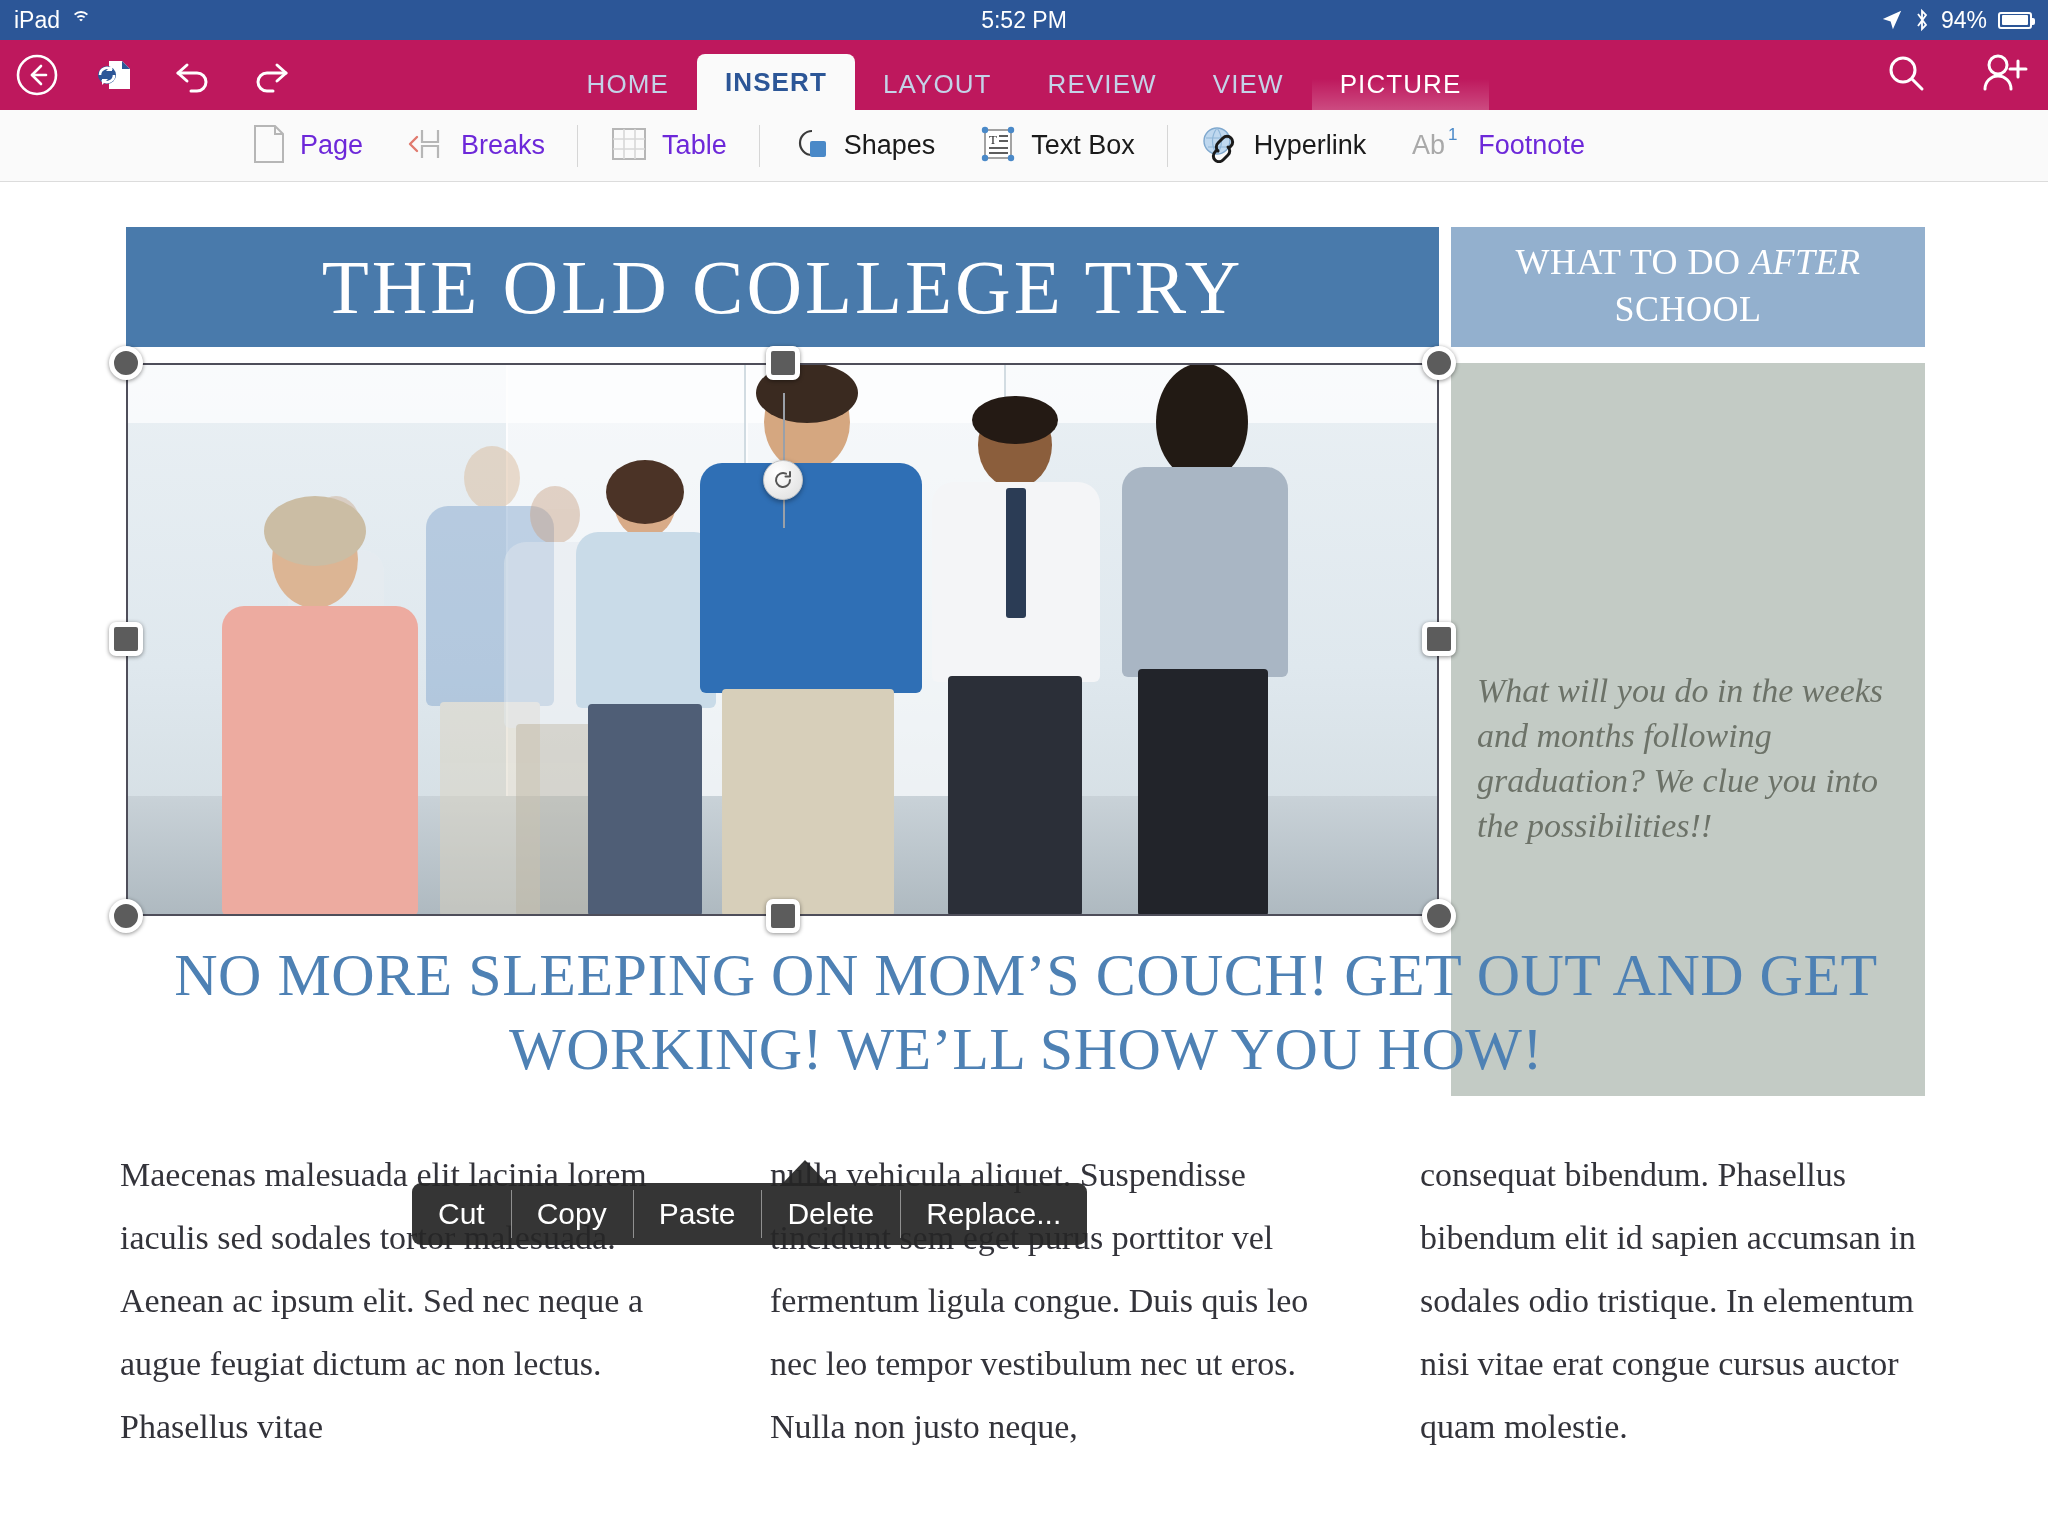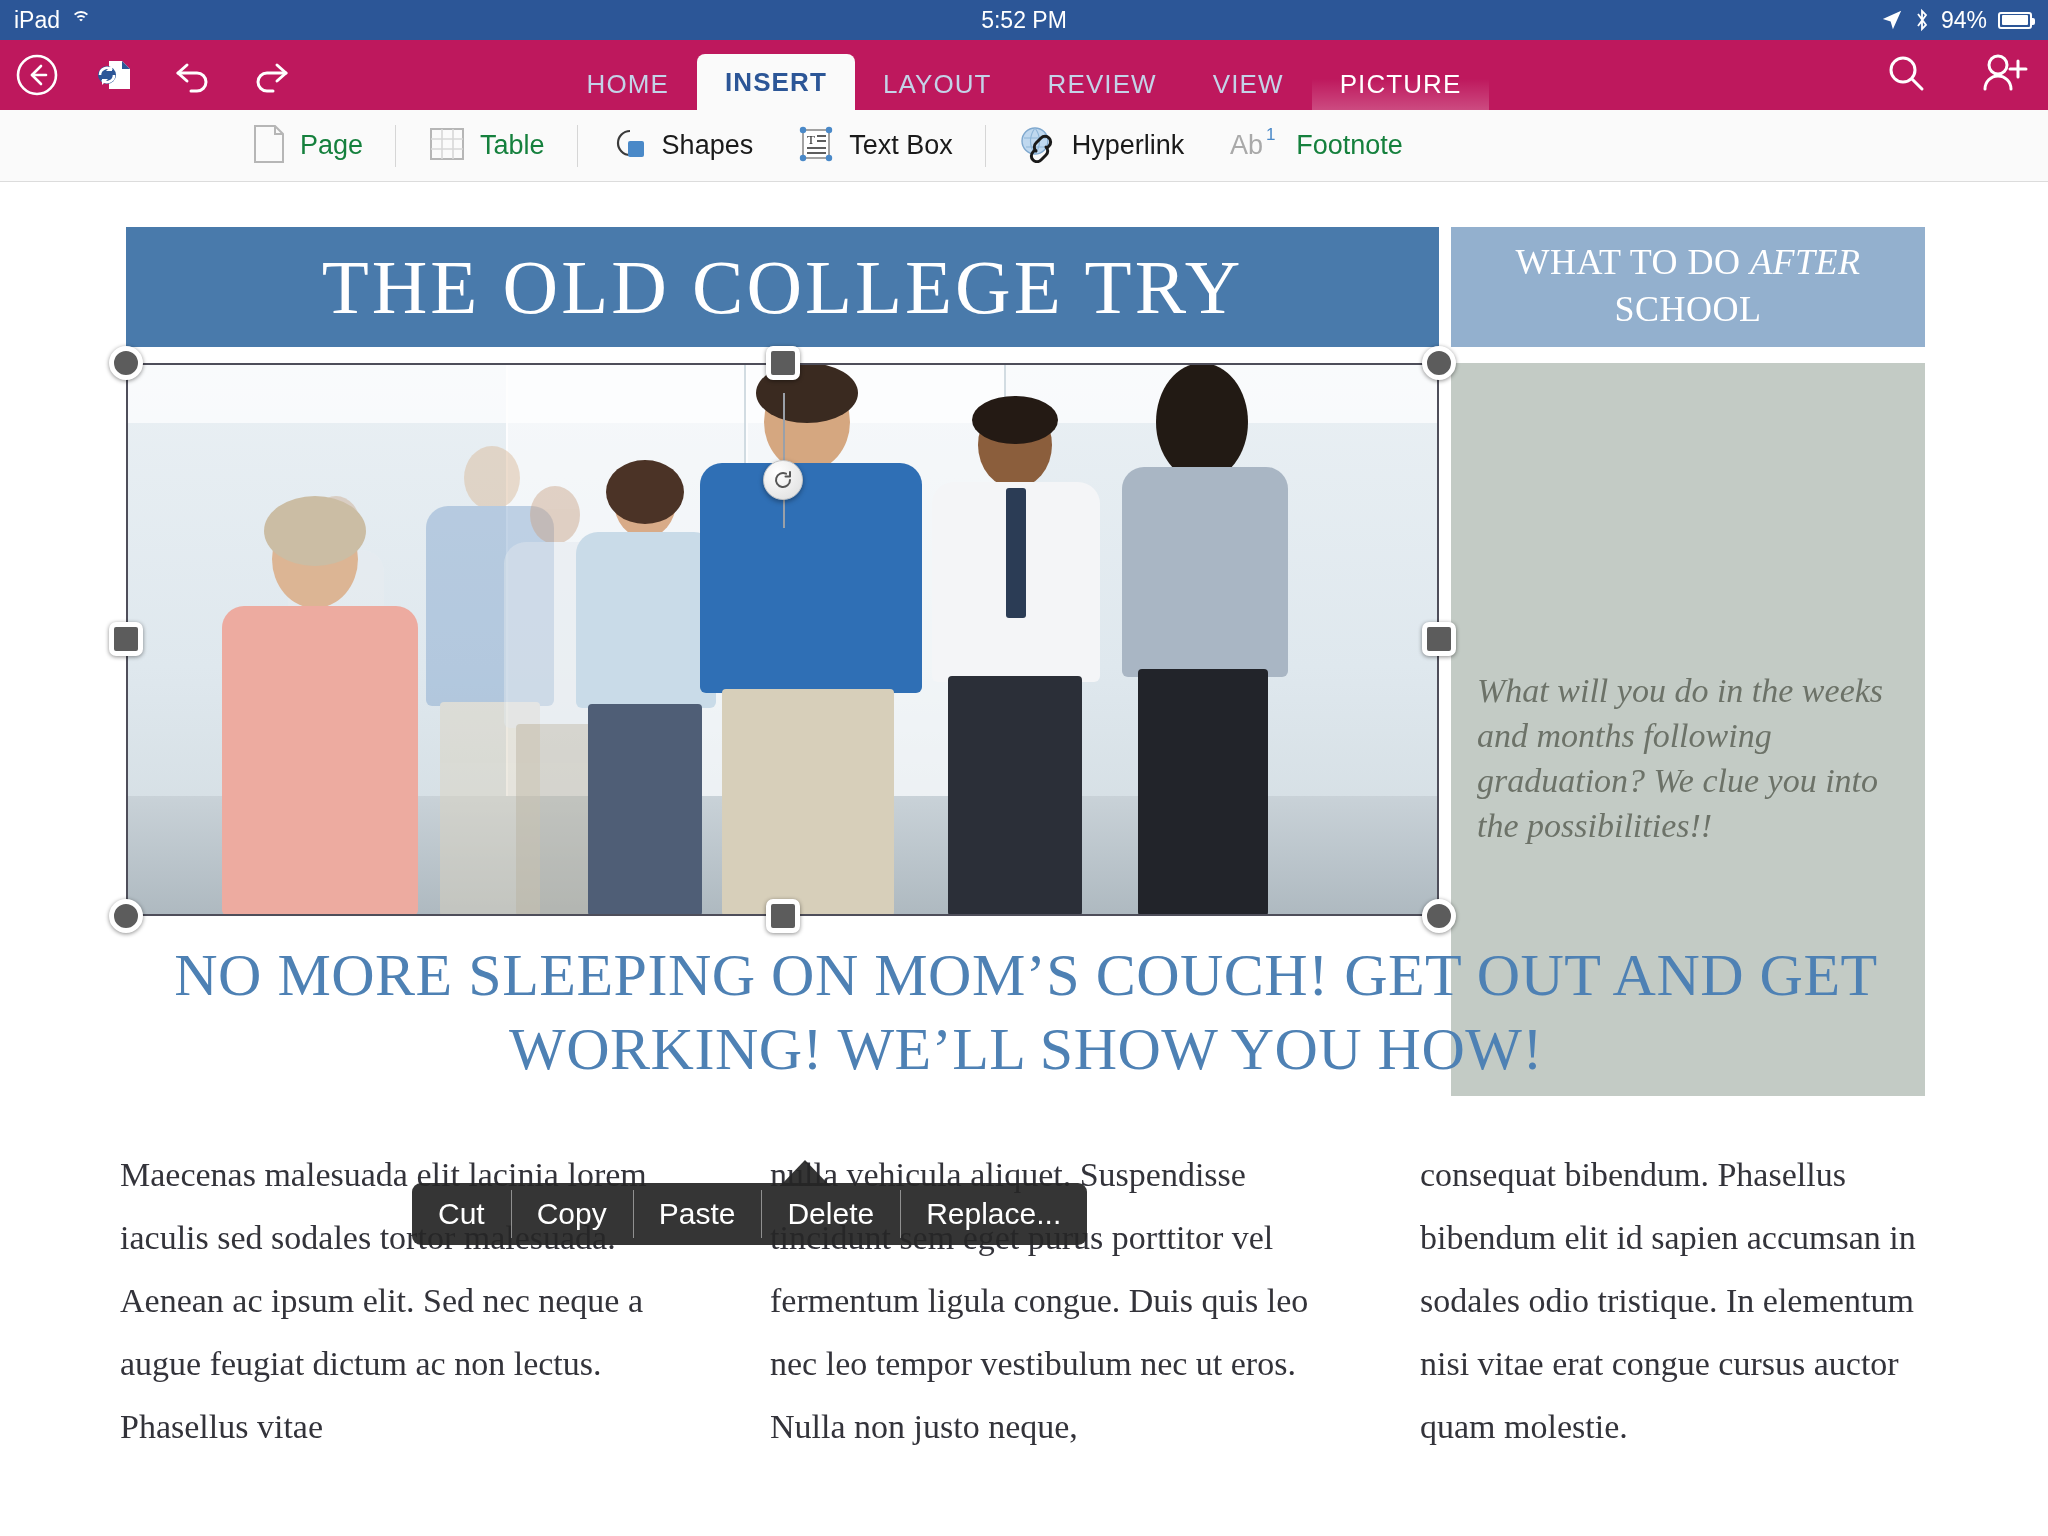--- a/index.html
+++ b/index.html
@@ -55,21 +55,21 @@
   }
 
   
   #toolbar{
     position:absolute; left:0; top:110px; width:2048px; height:72px;
     background:#fafafa; border-bottom:1px solid #dcdcdc;
     display:flex; align-items:center; padding-left:230px;
   }
   .tool{ display:flex; align-items:center; gap:14px; padding:0 22px; height:72px; }
   .tool .lbl{ font-size:27px; color:#1a1a1a; white-space:nowrap; }
-  .tool.disabled .lbl{ color:#15803d; }
+  .tool.disabled .lbl{ color:#6d28d9; }
   .tsep{ width:1px; height:42px; background:#d6d6d6; margin:0 10px; }
 
   
   #page{
     position:absolute; left:0; top:183px; width:2048px; height:1353px;
     background:#ffffff; overflow:hidden;
   }
 
   
   #masthead{
@@ -270,20 +270,30 @@
   <div class="tool disabled">
     <span>
       <svg width="34" height="40" viewBox="0 0 34 40">
           <path d="M3 2 h20 l8 8 v28 h-28 z" fill="none" stroke="#b6b6b6" stroke-width="2"></path>
           <path d="M23 2 v8 h8" fill="none" stroke="#b6b6b6" stroke-width="2"></path>
         </svg>
     </span>
     <span class="lbl">Page</span>
   </div>
 
+  <div class="tool disabled">
+    <span>
+      <svg width="40" height="40" viewBox="0 0 40 40">
+        <path d="M3 20 l7 -7 M3 20 l7 7" fill="none" stroke="#e07a6e" stroke-width="2.4" stroke-linecap="round"></path>
+        <path d="M15 6 v12 h16 V6" fill="none" stroke="#b6b6b6" stroke-width="2.2"></path>
+        <path d="M15 34 v-12 h16 v12" fill="none" stroke="#b6b6b6" stroke-width="2.2"></path>
+      </svg>
+    </span>
+    <span class="lbl">Breaks</span>
+  </div>
 
   <div class="tsep"></div>
 
   <div class="tool disabled">
     <span>
       <svg width="38" height="38" viewBox="0 0 38 38">
         <rect x="3" y="4" width="32" height="30" fill="none" stroke="#b6b6b6" stroke-width="2"></rect>
         <path d="M3 14 h32 M3 24 h32 M14 4 v30 M25 4 v30" stroke="#d8d8d8" stroke-width="1.6"></path>
       </svg>
     </span>

